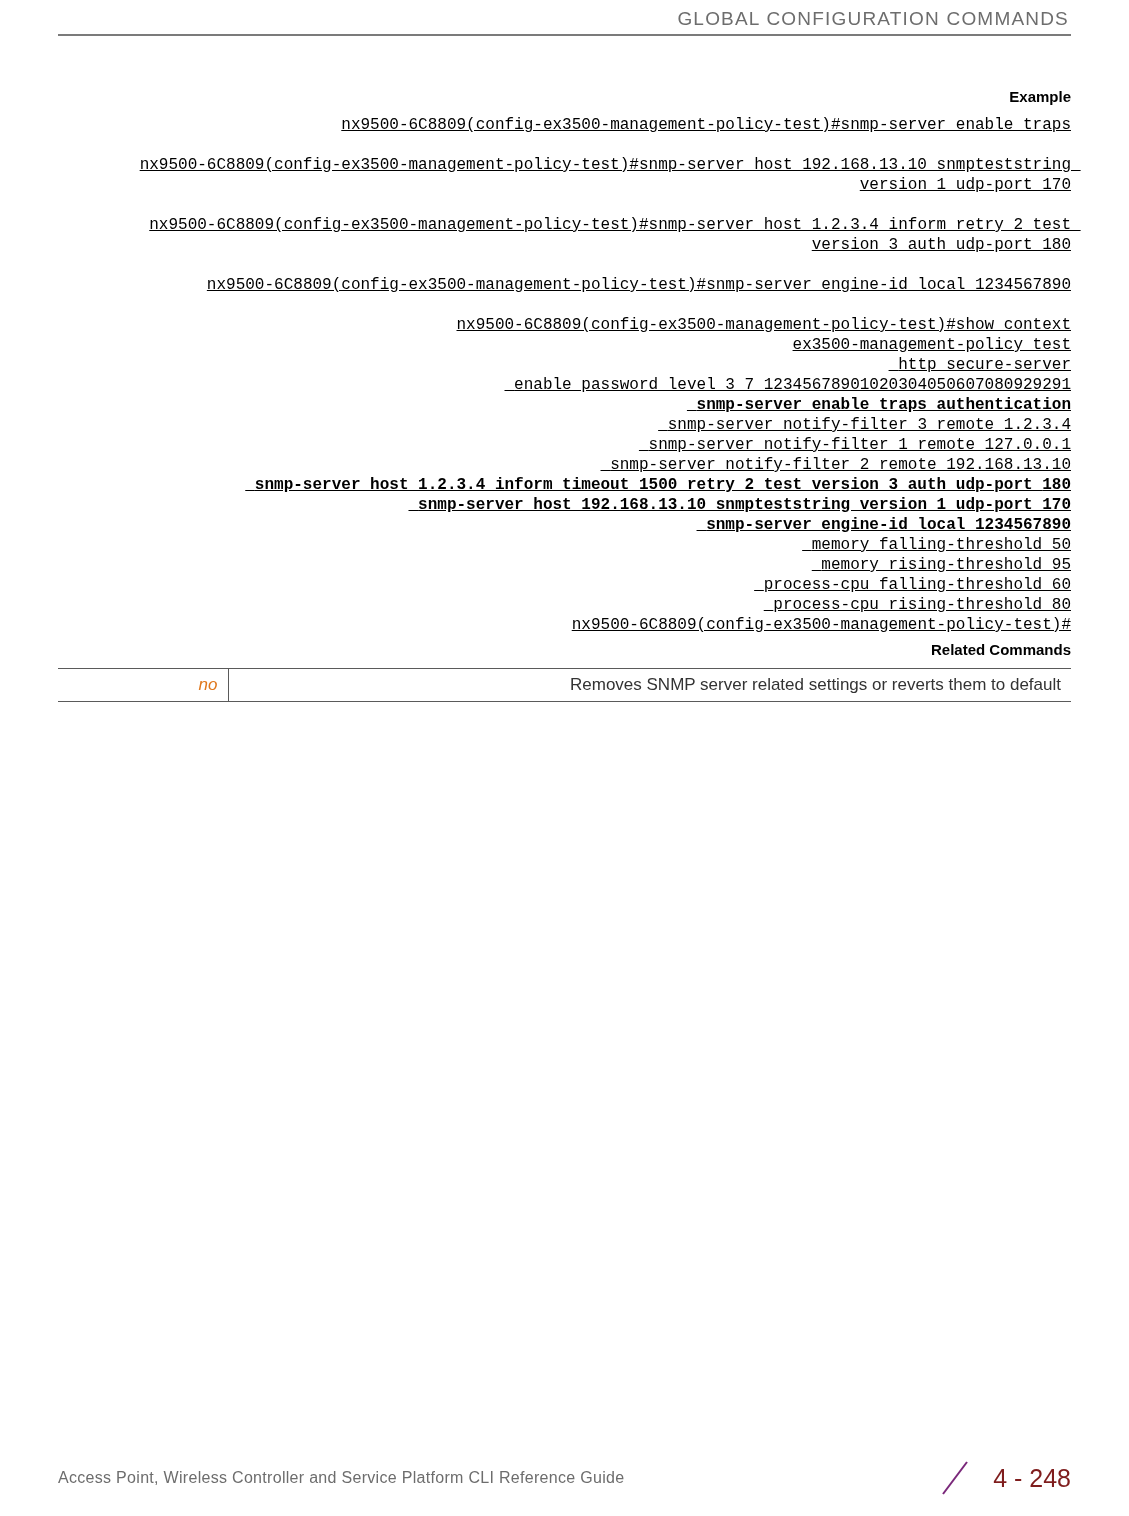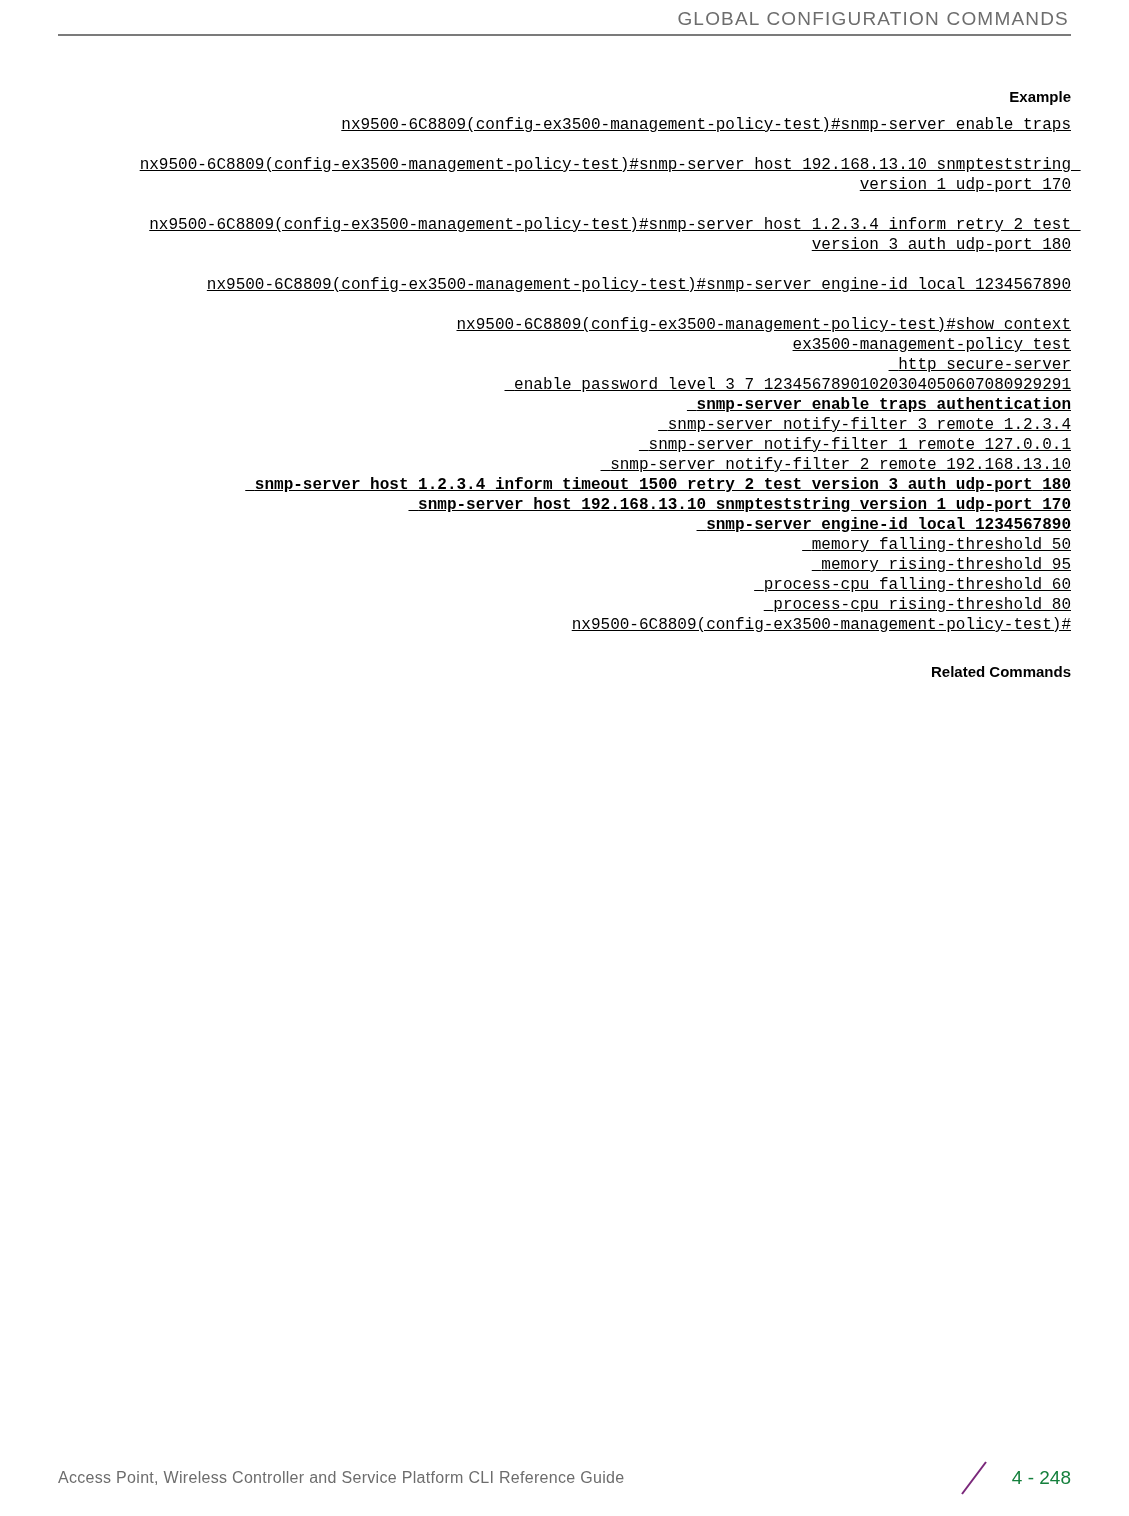--- a/index.html
+++ b/index.html
@@ -36,21 +36,21 @@
     .content {
       padding-top: 52px;
       text-align: right;
     }
     .section-head {
       font-size: 15px;
       font-weight: bold;
       margin-bottom: 10px;
     }
     .section-head.indented {
-      margin-top: 28px;
+      margin-top: 6px;
     }
     pre.codeblock {
       font-family: "Courier New", Courier, monospace;
       font-size: 16px;
       line-height: 1.25;
       margin: 0 0 0 62px;
       white-space: pre-wrap;
       word-wrap: break-word;
       text-decoration: underline;
     }
@@ -98,23 +98,23 @@
       display: flex;
       align-items: center;
       gap: 18px;
     }
     .footer-slash svg {
       width: 40px;
       height: 36px;
       display: block;
     }
     .footer-page {
-      font-size: 19px;
+      font-size: 25px;
       font-weight: 300;
-      color: #15803d;
+      color: #7f1d1d;
       white-space: nowrap;
     }
   </style>
 </head>
 <body>
 
 <div class="page">
 
   <div class="header-title">GLOBAL CONFIGURATION COMMANDS</div>
   <hr class="header-rule">
@@ -143,20 +143,28 @@
 <span class="b"> snmp-server host 192.168.13.10 snmpteststring version 1 udp-port 170</span>
 <span class="b"> snmp-server engine-id local 1234567890</span>
 <span> memory falling-threshold 50</span>
 <span> memory rising-threshold 95</span>
 <span> process-cpu falling-threshold 60</span>
 <span> process-cpu rising-threshold 80</span>
 <span>nx9500-6C8809(config-ex3500-management-policy-test)#</span></pre>
 
     <div class="section-head indented">Related Commands</div>
 
+    <table class="related-table">
+      <tbody>
+          <tr>
+        <td class="cmd">no</td>
+        <td class="desc">Removes SNMP server related settings or reverts them to default</td>
+      </tr>
+    </tbody>
+      </table>
 
   </div>
 
   <div class="footer">
     <div class="footer-left">Access Point, Wireless Controller and Service Platform CLI Reference Guide</div>
     <div class="footer-right">
       <div class="footer-slash">
         <svg viewBox="0 0 40 36">
           <line x1="8" y1="34" x2="32" y2="2" stroke="#7a287a" stroke-width="2"></line>
         </svg>

